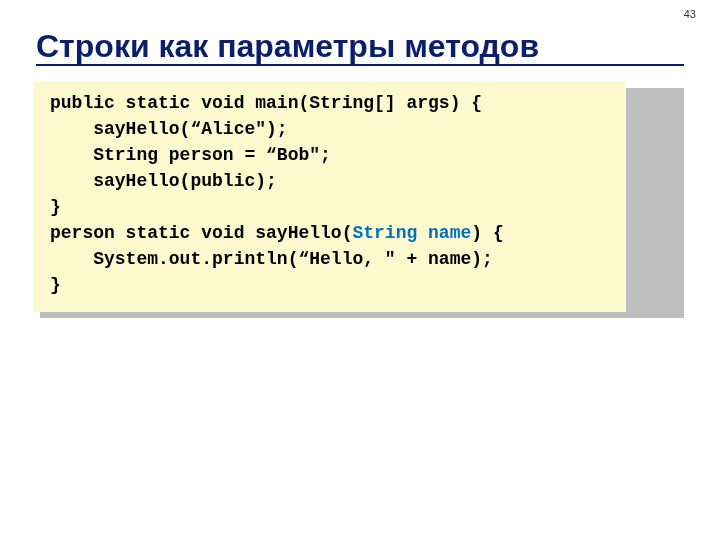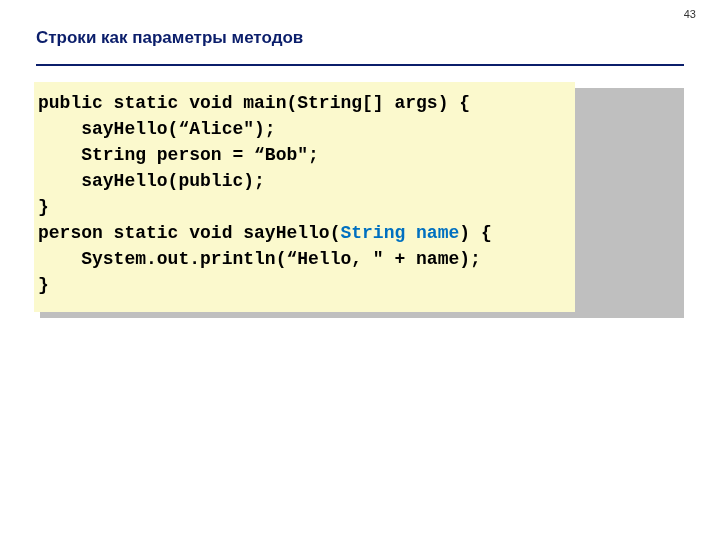--- a/index.html
+++ b/index.html
@@ -16,21 +16,21 @@
     position: absolute;
     top: 8px;
     right: 24px;
     font-size: 11px;
     color: #333;
   }
   .title {
     position: absolute;
     top: 28px;
     left: 36px;
-    font-size: 17px;
+    font-size: 32px;
     font-weight: bold;
     color: #0b1e6b;
   }
   .underline {
     position: absolute;
     top: 64px;
     left: 36px;
     right: 36px;
     height: 2px;
     background: #0b1e6b;
@@ -40,24 +40,24 @@
     top: 88px;
     left: 40px;
     width: 644px;
     height: 230px;
     background: #bfbfbf;
   }
   .code-box {
     position: absolute;
     top: 82px;
     left: 34px;
-    width: 541px;
+    width: 592px;
     height: 230px;
     background: #fbf9cd;
-    padding: 8px 4px;
+    padding: 8px 16px;
     box-sizing: border-box;
   }
   .code-line {
     font-family: "Courier New", Courier, monospace;
     font-size: 18px;
     font-weight: bold;
     color: #000;
     line-height: 26px;
     white-space: pre;
   }

